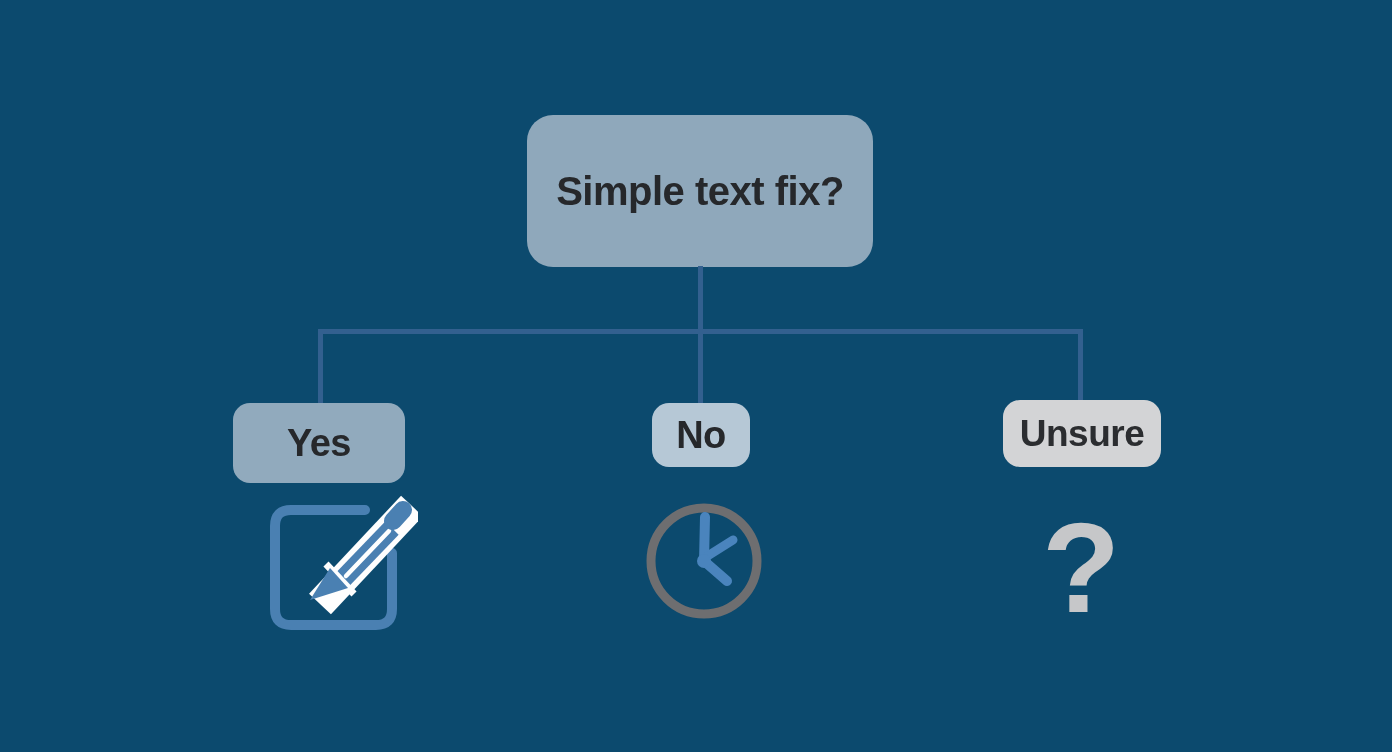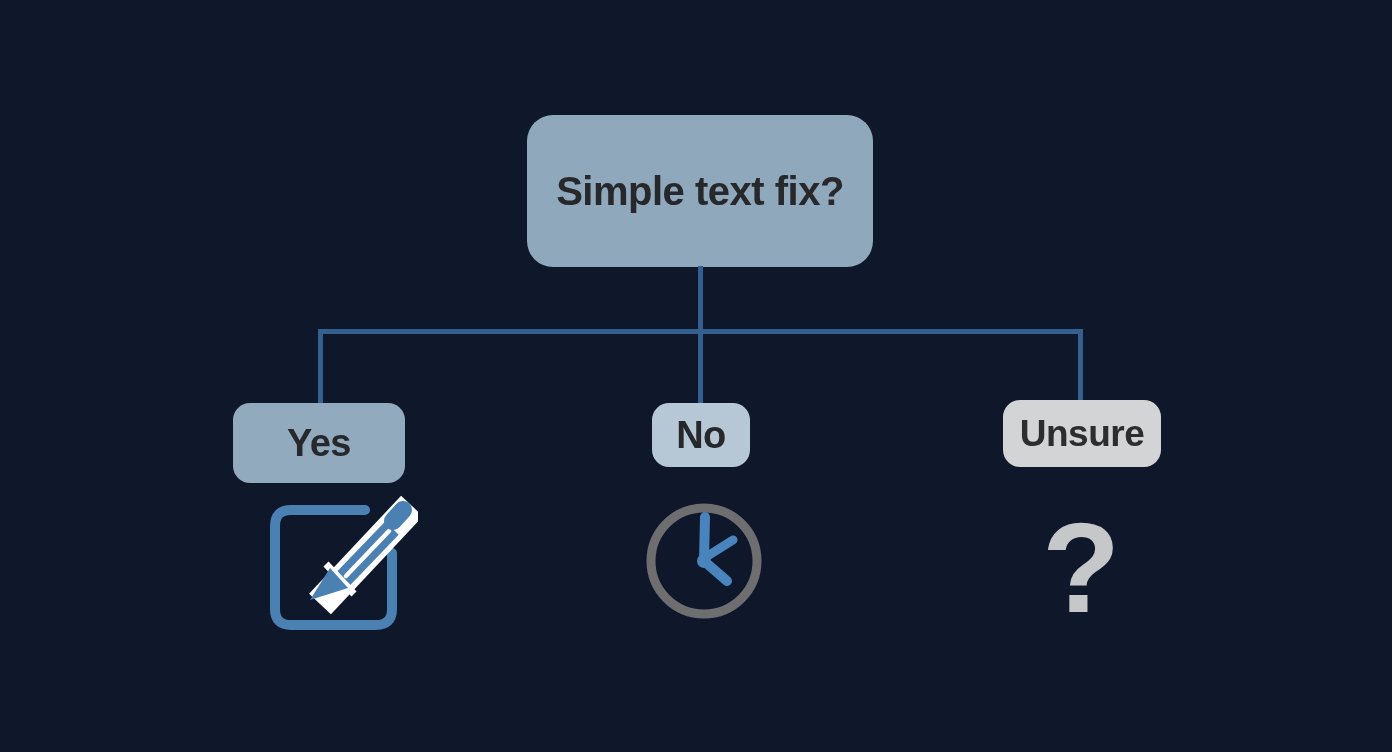--- a/index.html
+++ b/index.html
@@ -57,21 +57,21 @@
     width: 132px; height: 160px;
     display: flex; align-items: center; justify-content: center;
     font-size: 128px; font-weight: bold; line-height: 1;
     font-family: "Liberation Sans", sans-serif;
   }
   svg { display: block; width: 100%; height: 100%; }
 </style>
 </head>
 <body>
 
-<div class="canvas" style="background: #0f172a;">
+<div class="canvas" style="background: #0c4a6e;">
 
   <div class="node node-root" style="background: rgb(143, 168, 187);">
     <span style="color: rgb(38, 40, 43);">Simple text fix?</span>
   </div>
 
   <div class="line stem" style="background: rgb(51, 96, 143);"></div>
   <div class="line hbar" style="background: rgb(51, 96, 143);"></div>
   <div class="line drop-yes" style="background: rgb(51, 96, 143);"></div>
   <div class="line drop-no" style="background: rgb(51, 96, 143);"></div>
   <div class="line drop-uns" style="background: rgb(51, 96, 143);"></div>

